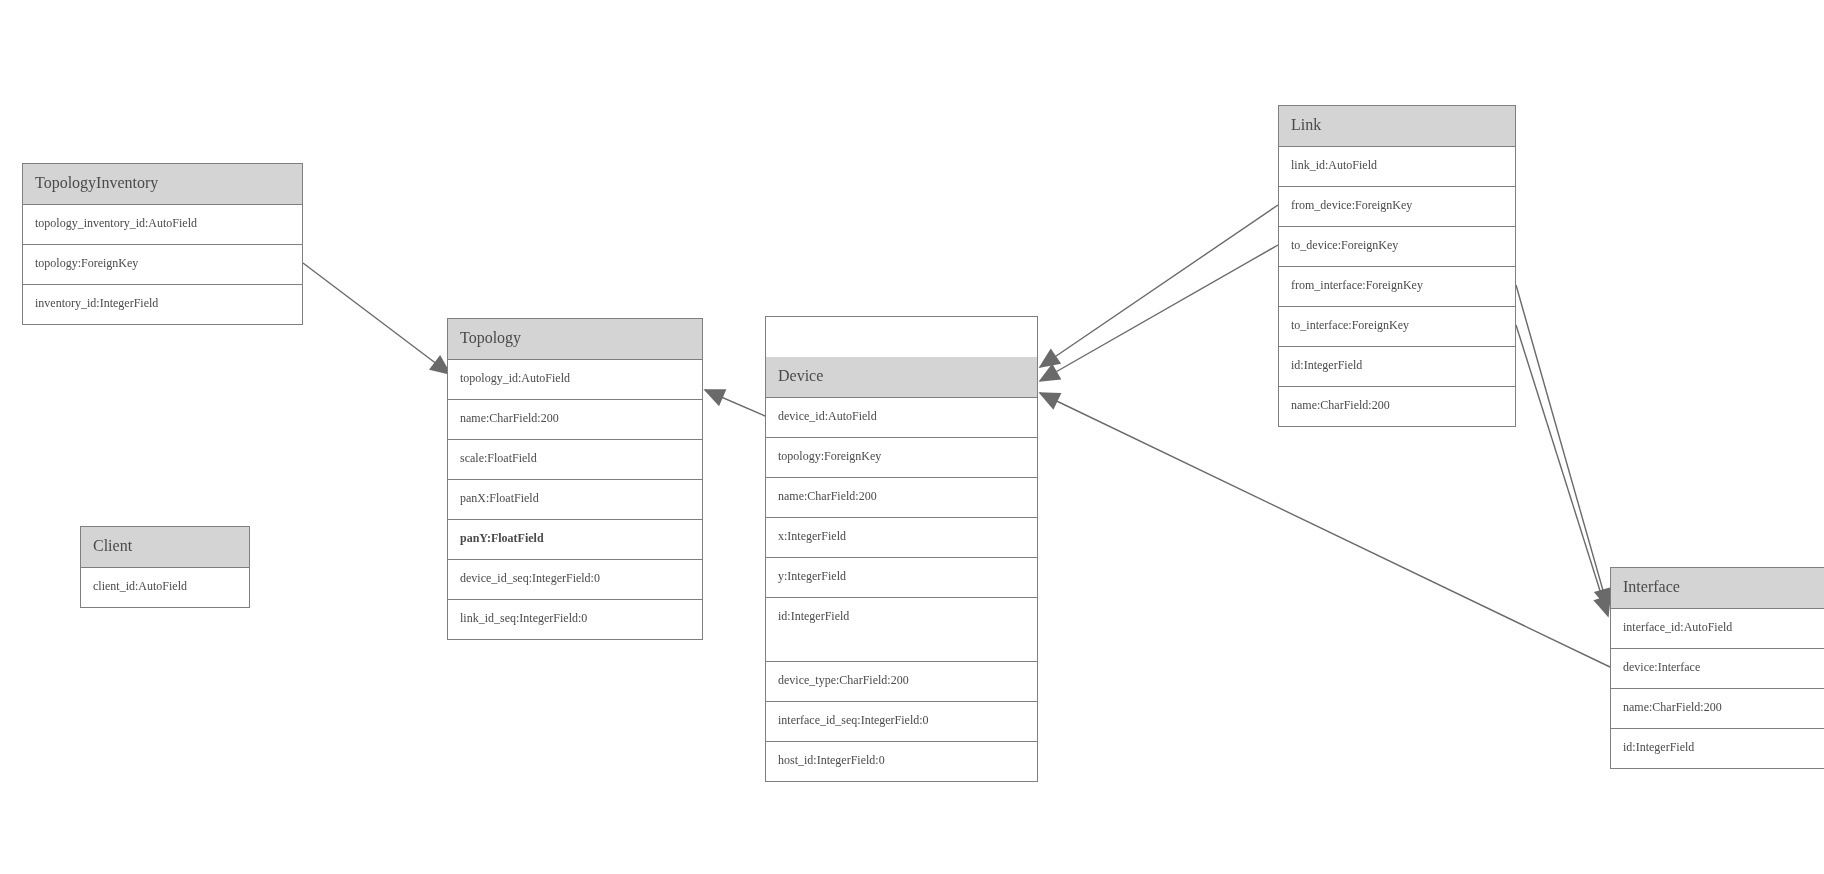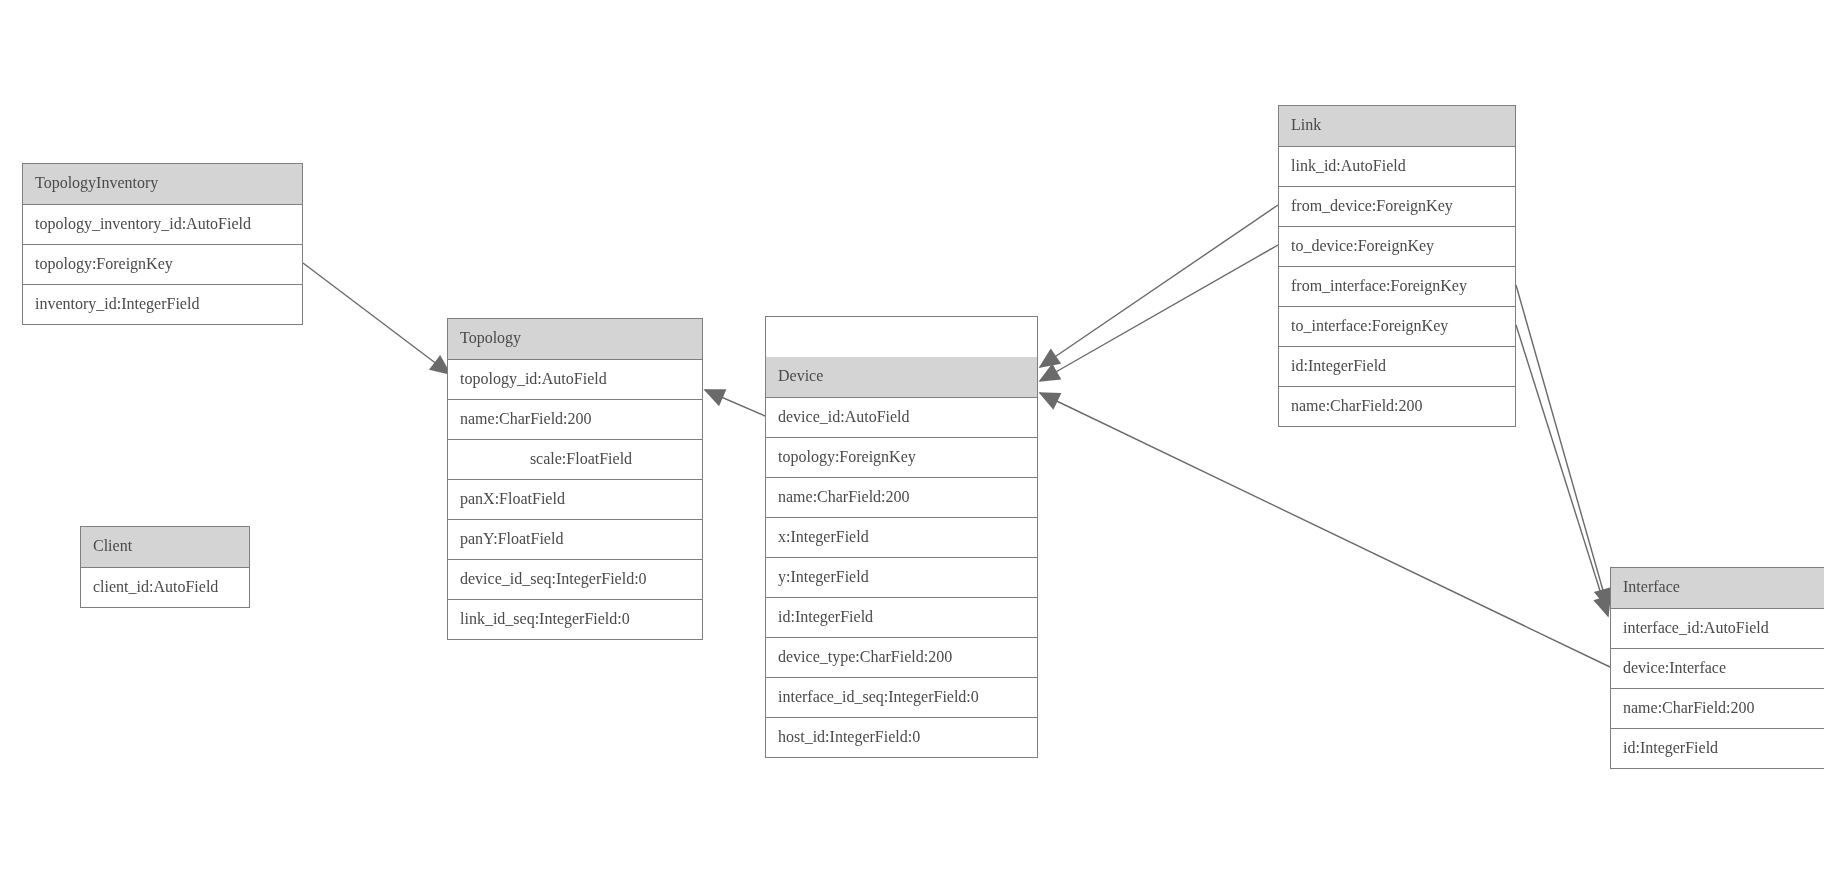--- a/index.html
+++ b/index.html
@@ -46,21 +46,21 @@
     font-size: 16px;
     padding-left: 12px;
     white-space: nowrap;
     overflow: hidden;
   }
   .entity-row {
     box-sizing: border-box;
     border-top: 1.5px solid var(--box-border);
     background: var(--row-fill);
     color: var(--text-color);
-    font-size: 16px;
+    font-size: 12px;
     padding-left: 12px;
     white-space: nowrap;
     overflow: hidden;
   }
 </style>
 </head>
 <body>
 
 <div id="canvas">
   <svg id="edges" width="1824" height="874" viewBox="0 0 1824 874" style="color: rgb(106, 106, 106);">
@@ -81,39 +81,39 @@
 <div class="entity" style="left: 22px; top: 163px; width: 281px;">
       <div class="entity-header" style="height: 40px; line-height: 38px;">TopologyInventory</div>
       <div class="entity-row" style="height: 40px; line-height: 37px;">topology_inventory_id:AutoField</div>
       <div class="entity-row" style="height: 40px; line-height: 37px;">topology:ForeignKey</div>
       <div class="entity-row" style="height: 40px; line-height: 37px;">inventory_id:IntegerField</div>
     </div>
     <div class="entity" style="left: 447px; top: 318px; width: 256px;">
       <div class="entity-header" style="height: 40px; line-height: 38px;">Topology</div>
       <div class="entity-row" style="height: 40px; line-height: 37px;">topology_id:AutoField</div>
       <div class="entity-row" style="height: 40px; line-height: 37px;">name:CharField:200</div>
-      <div class="entity-row" style="height: 40px; line-height: 37px; text-align: center;">scale:FloatField</div>
+      <div class="entity-row" style="height: 40px; line-height: 37px;">scale:FloatField</div>
       <div class="entity-row" style="height: 40px; line-height: 37px;">panX:FloatField</div>
-      <div class="entity-row" style="height: 40px; line-height: 37px;">panY:FloatField</div>
+      <div class="entity-row" style="height: 40px; line-height: 37px; font-weight: bold;">panY:FloatField</div>
       <div class="entity-row" style="height: 40px; line-height: 37px;">device_id_seq:IntegerField:0</div>
       <div class="entity-row" style="height: 40px; line-height: 37px;">link_id_seq:IntegerField:0</div>
     </div>
     <div class="entity" style="left: 80px; top: 526px; width: 170px;">
       <div class="entity-header" style="height: 40px; line-height: 38px;">Client</div>
       <div class="entity-row" style="height: 40px; line-height: 37px;">client_id:AutoField</div>
     </div>
     <div class="entity" style="left: 765px; top: 316px; width: 273px;">
       <div class="entity-header" style="height: 40px; line-height: 38px; margin-top: 40px;">Device</div>
       <div class="entity-row" style="height: 40px; line-height: 37px;">device_id:AutoField</div>
       <div class="entity-row" style="height: 40px; line-height: 37px;">topology:ForeignKey</div>
       <div class="entity-row" style="height: 40px; line-height: 37px;">name:CharField:200</div>
       <div class="entity-row" style="height: 40px; line-height: 37px;">x:IntegerField</div>
       <div class="entity-row" style="height: 40px; line-height: 37px;">y:IntegerField</div>
       <div class="entity-row" style="height: 40px; line-height: 37px;">id:IntegerField</div>
-      <div class="entity-row" style="height: 40px; line-height: 37px;">device_type:CharField:200</div>
+      <div class="entity-row" style="height: 40px; line-height: 37px; margin-top: 24px;">device_type:CharField:200</div>
       <div class="entity-row" style="height: 40px; line-height: 37px;">interface_id_seq:IntegerField:0</div>
       <div class="entity-row" style="height: 40px; line-height: 37px;">host_id:IntegerField:0</div>
     </div>
     <div class="entity" style="left: 1278px; top: 105px; width: 238px;">
       <div class="entity-header" style="height: 40px; line-height: 38px;">Link</div>
       <div class="entity-row" style="height: 40px; line-height: 37px;">link_id:AutoField</div>
       <div class="entity-row" style="height: 40px; line-height: 37px;">from_device:ForeignKey</div>
       <div class="entity-row" style="height: 40px; line-height: 37px;">to_device:ForeignKey</div>
       <div class="entity-row" style="height: 40px; line-height: 37px;">from_interface:ForeignKey</div>
       <div class="entity-row" style="height: 40px; line-height: 37px;">to_interface:ForeignKey</div>

